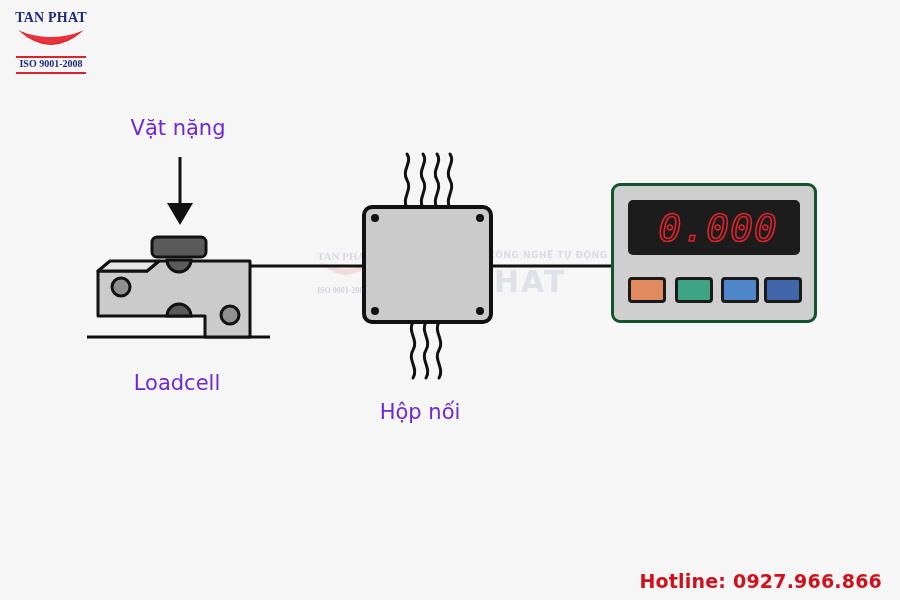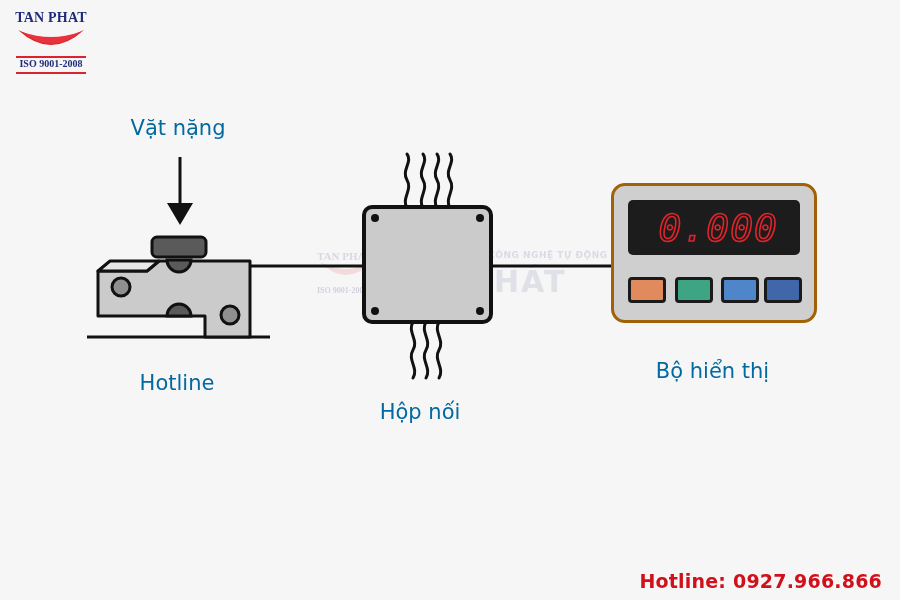--- a/index.html
+++ b/index.html
@@ -16,21 +16,21 @@
     color: #1f2a7a; letter-spacing: 0.2px;
   }
   .logo-iso {
     position: absolute; left: 0; top: 48px; width: 74px; text-align: center;
     font-family: "Liberation Serif", serif; font-weight: bold; font-size: 10px;
     color: #1f2a7a;
   }
   .logo-line { position: absolute; left: 2px; width: 70px; height: 2px; background: #d9232d; }
 
   .label {
-    position: absolute; color: #0369a1; font-family: "DejaVu Sans", sans-serif;
+    position: absolute; color: #6d28d9; font-family: "DejaVu Sans", sans-serif;
     font-size: 21px; text-align: center; line-height: 29px; white-space: nowrap;
   }
   .watermark-sub {
     position: absolute; left: 383px; top: 250px; font-size: 9px; font-weight: bold;
     color: rgba(120,125,170,0.22); letter-spacing: 0.5px; white-space: nowrap;
     font-family: "DejaVu Sans", sans-serif;
   }
   .watermark-main {
     position: absolute; left: 385px; top: 264px; font-size: 30px; font-weight: bold;
     color: rgba(120,125,170,0.18); letter-spacing: 2px; white-space: nowrap;
@@ -44,21 +44,21 @@
     position: absolute; left: 317px; top: 286px; font-size: 8px; font-weight: bold;
     font-family: "Liberation Serif", serif; color: rgba(31,42,122,0.18);
   }
   .hotline {
     position: absolute; right: 18px; top: 570px; font-size: 19px; font-weight: bold;
     color: #d0101a; font-family: "DejaVu Sans", sans-serif; letter-spacing: 0.2px;
   }
 
   .display {
     position: absolute; left: 611px; top: 183px; width: 200px; height: 134px;
-    background: #cfcfcf; border: 3px solid #a16207; border-radius: 14px;
+    background: #cfcfcf; border: 3px solid #14532d; border-radius: 9px;
   }
   .screen {
     position: absolute; left: 14px; top: 14px; width: 172px; height: 55px;
     background: #1c1c1c; border-radius: 5px;
   }
   .readout {
     position: absolute; right: 22px; top: 6px; font-family: "DejaVu Sans Mono", monospace;
     font-size: 38px; font-style: italic; color: transparent;
     -webkit-text-stroke: 1.6px #e0242c; letter-spacing: 1px;
   }
@@ -109,21 +109,21 @@
 
   <rect x="67" y="9" width="54" height="20" rx="5" fill="#5a5a5a" stroke="#111" stroke-width="3"></rect>
 
   <path d="M82 32 A12 12 0 0 0 106 32 Z" fill="#5a5a5a" stroke="#111" stroke-width="3"></path>
 
   <path d="M82 88 A12 12 0 0 1 106 88 Z" fill="#5a5a5a" stroke="#111" stroke-width="3"></path>
 
   <circle cx="36" cy="59" r="9" fill="#8f8f8f" stroke="#111" stroke-width="3"></circle>
   <circle cx="145" cy="87" r="9" fill="#8f8f8f" stroke="#111" stroke-width="3"></circle>
 </svg>
-<div class="label" style="left:112px;top:369px;width:130px;">Hotline</div>
+<div class="label" style="left:112px;top:369px;width:130px;">Loadcell</div>
 
 <svg class="abs" style="left:355px;top:150px" width="150" height="240">
   <g fill="none" stroke="#111" stroke-width="3" stroke-linecap="round">
 
     <path d="M52 58 C46 48 58 40 52 30 C46 20 58 12 52 4"></path>
     <path d="M68 58 C62 48 74 40 68 30 C62 20 74 12 68 4"></path>
     <path d="M82 58 C76 48 88 40 82 30 C76 20 88 12 82 4"></path>
     <path d="M95 58 C89 48 101 40 95 30 C89 20 101 12 95 4"></path>
 
     <path d="M58 172 C52 182 64 190 58 200 C52 210 64 218 58 228"></path>
@@ -145,16 +145,15 @@
 <div class="display">
   <div class="screen">
     <div class="readout">0.000</div>
   </div>
   <div class="btn" style="left:14px;background:#e08a5e"></div>
   <div class="btn" style="left:61px;background:#3ea584"></div>
   <div class="btn" style="left:107px;background:#4f86c9"></div>
   <div class="btn" style="left:150px;background:#3f67aa"></div>
 </div>
 <div class="label" style="left:630px;top:357px;width:165px;">
-  <div>Bộ hiển thị</div>
 </div>
 
 <div class="hotline">Hotline: 0927.966.866</div>
 
 </body></html>

